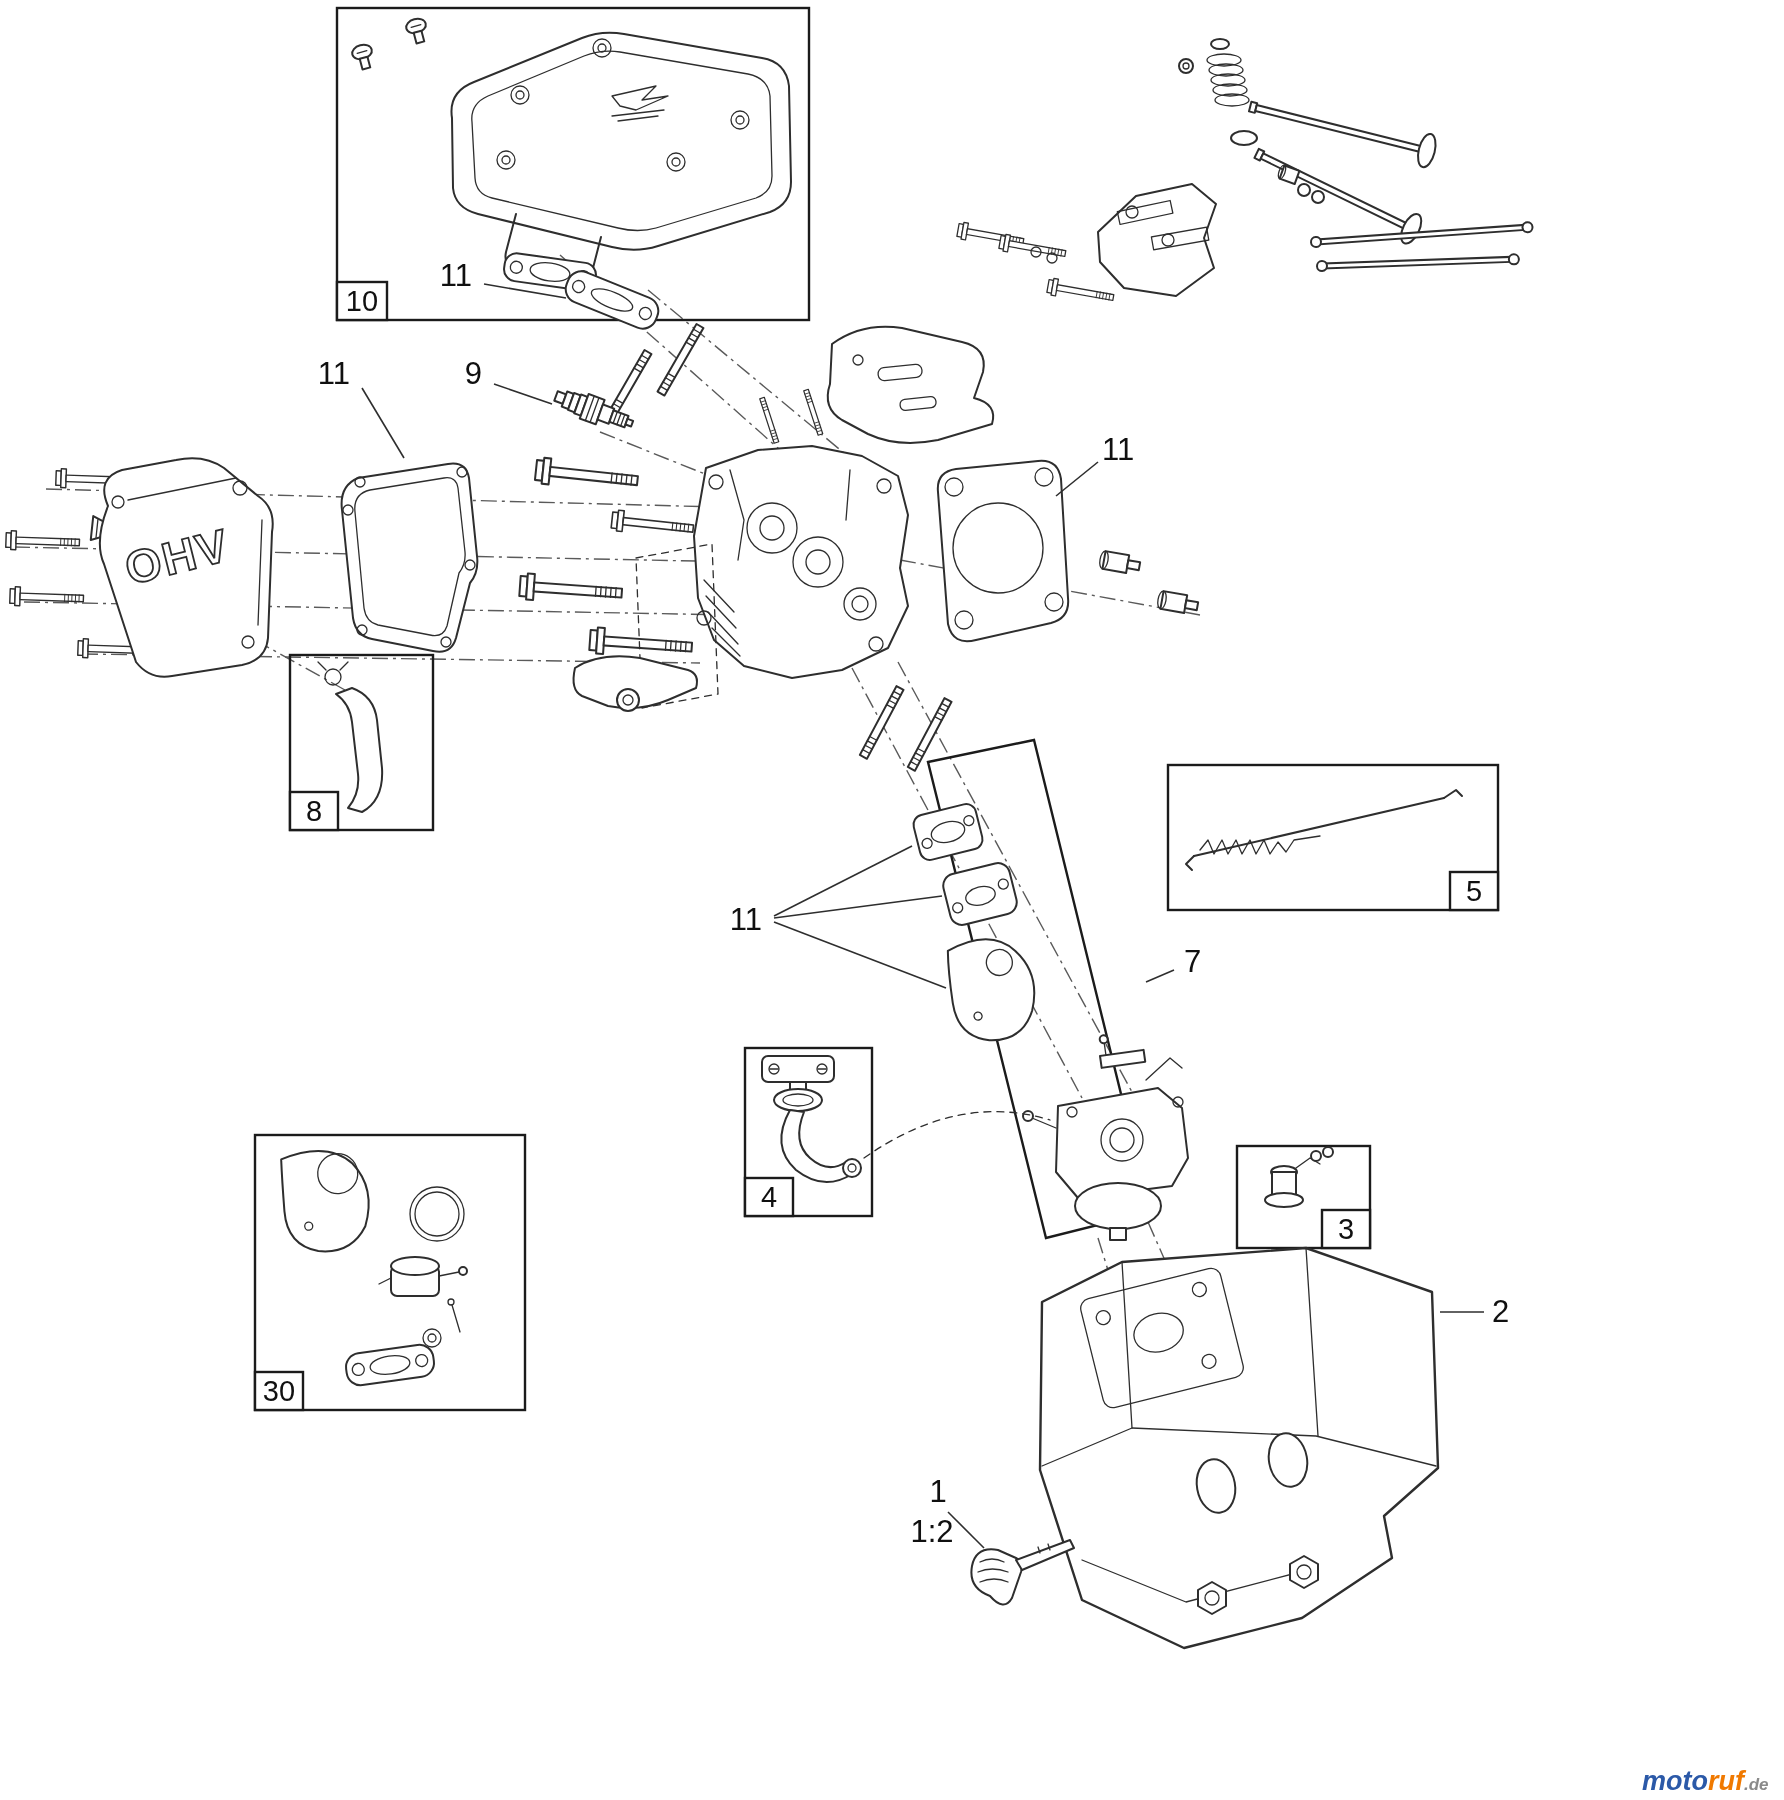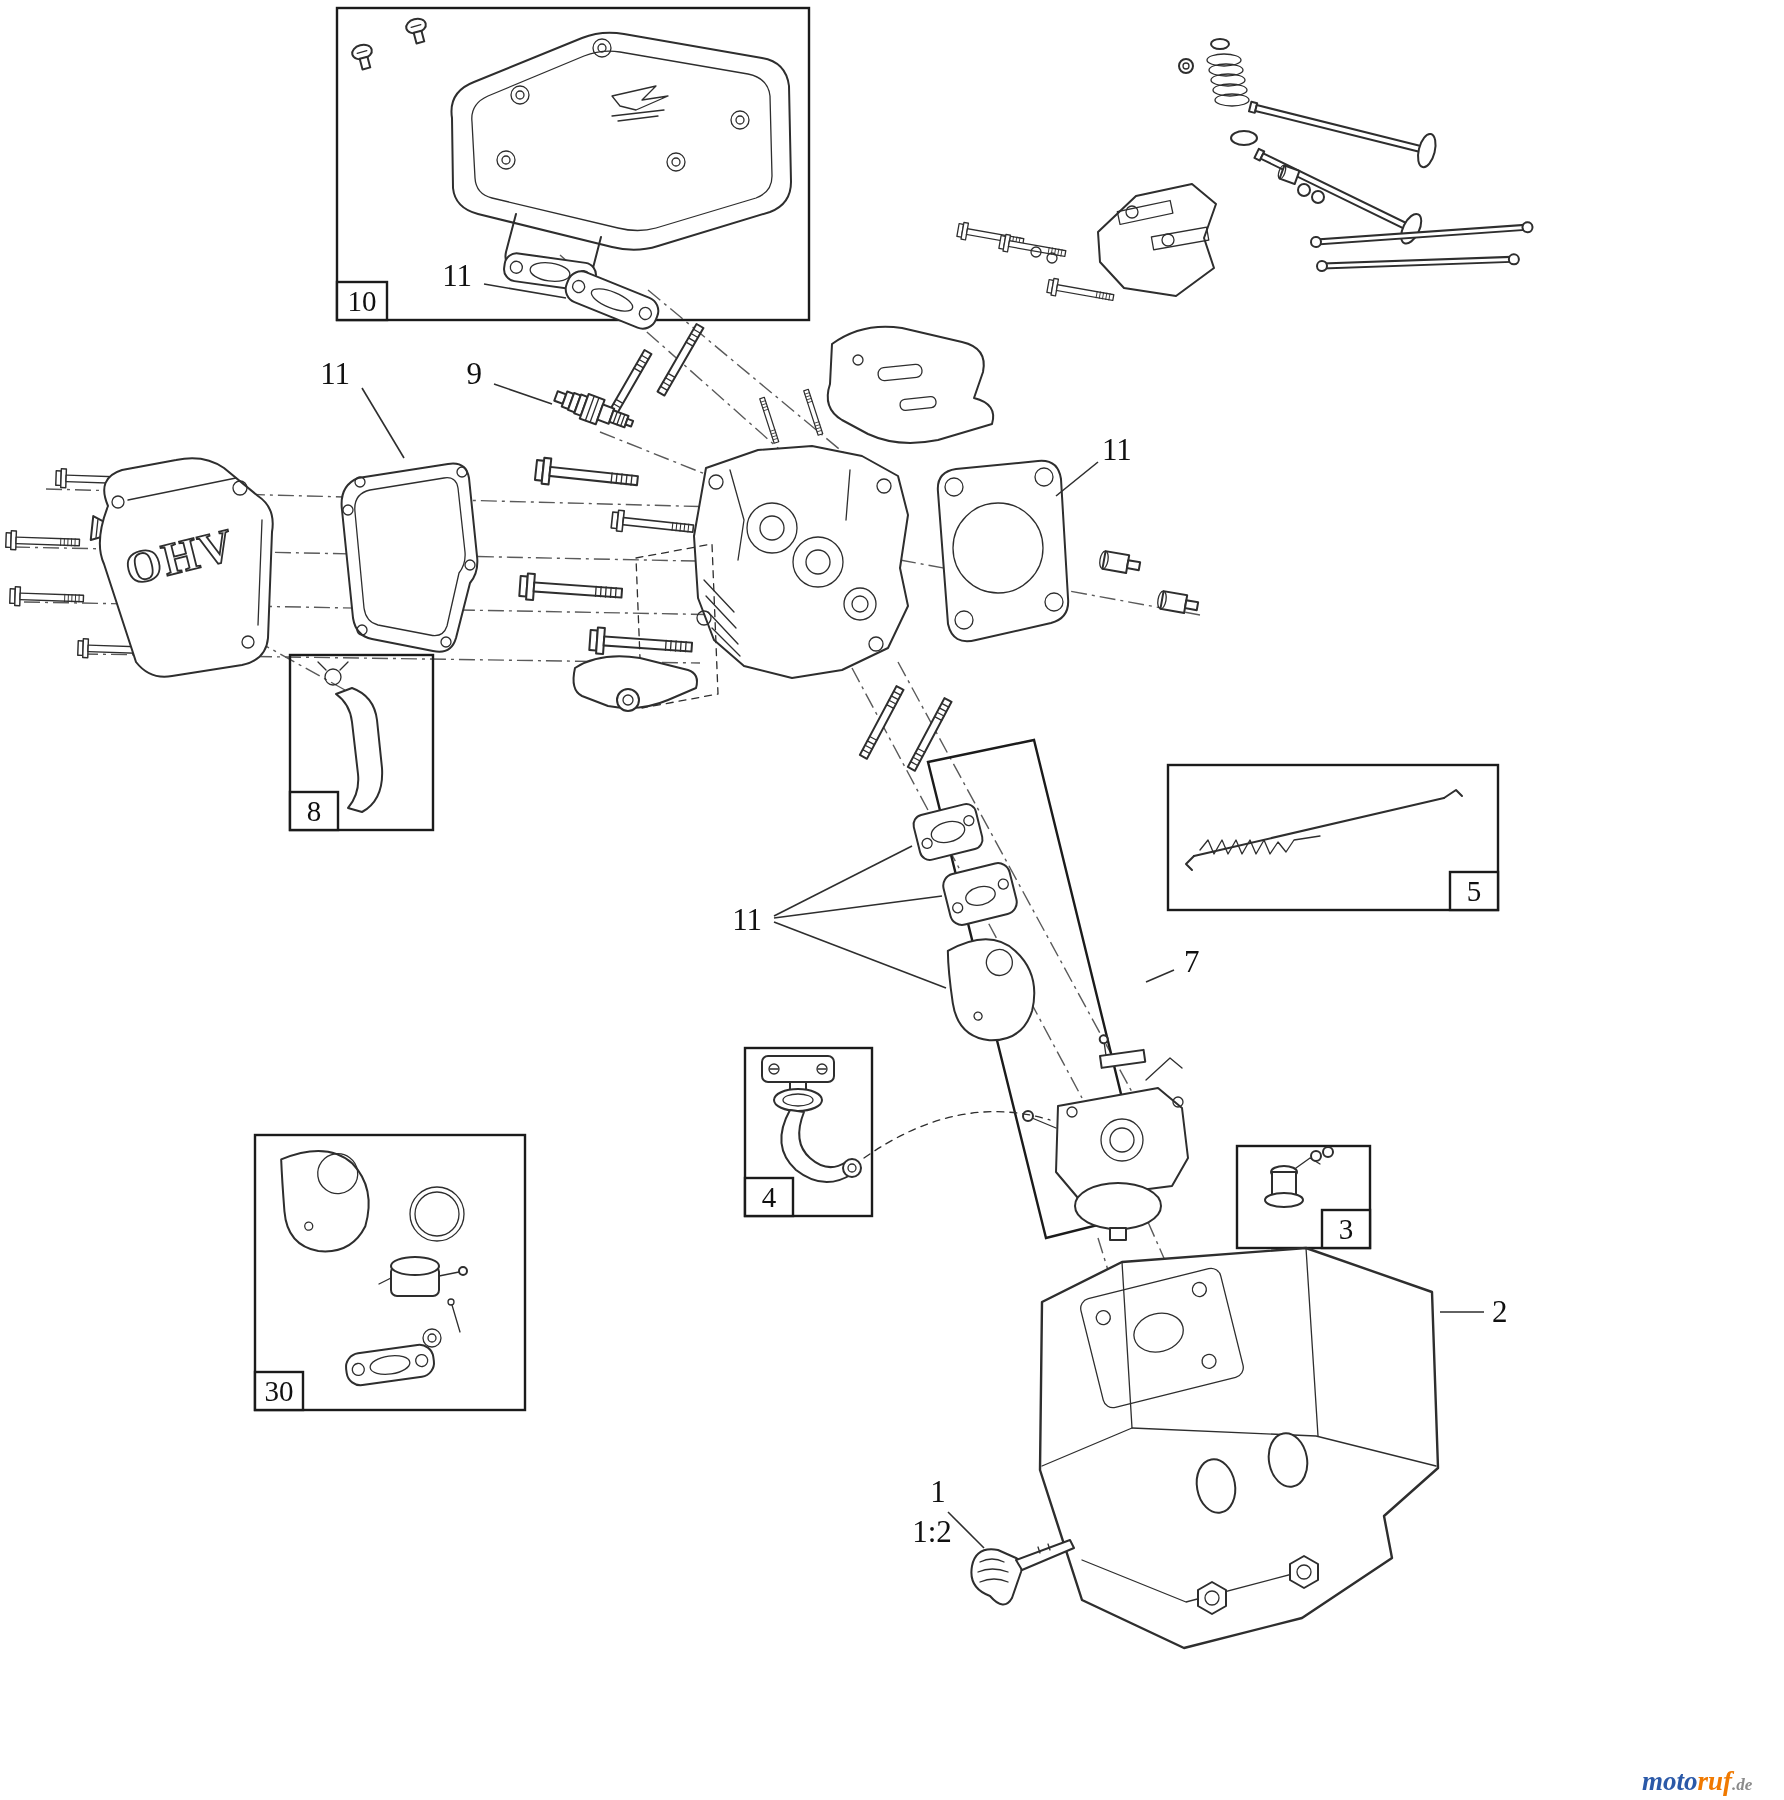--- a/index.html
+++ b/index.html
@@ -1,17 +1,17 @@
 <!DOCTYPE html>
 <html><head>
 <meta charset="utf-8">
 <style>
   html,body{margin:0;padding:0;background:#ffffff}
   .stage{position:relative;width:1784px;height:1800px;background:#fff;
-         font-family:Liberation Serif, serif;overflow:hidden}
+         font-family:Liberation Sans, sans-serif;overflow:hidden}
   svg{position:absolute;left:0;top:0}
   .fw{fill:#ffffff;stroke:#2e2e2e;stroke-width:2;stroke-linejoin:round}
   .ln{fill:none;stroke:#2e2e2e;stroke-width:2;stroke-linejoin:round;stroke-linecap:round}
   .thin{stroke-width:1.3}
   .cl{fill:none;stroke:#5a5a5a;stroke-width:1.4;stroke-dasharray:16 5 3 5}
   .dash{stroke-dasharray:7 6}
   .box{fill:none;stroke:#1b1b1b;stroke-width:2.4}
   .lbox{fill:#ffffff;stroke:#1b1b1b;stroke-width:2.4}
   .lbl{font-size:31px;fill:#101010}
   .lblc{font-size:29px;fill:#101010;text-anchor:middle}

